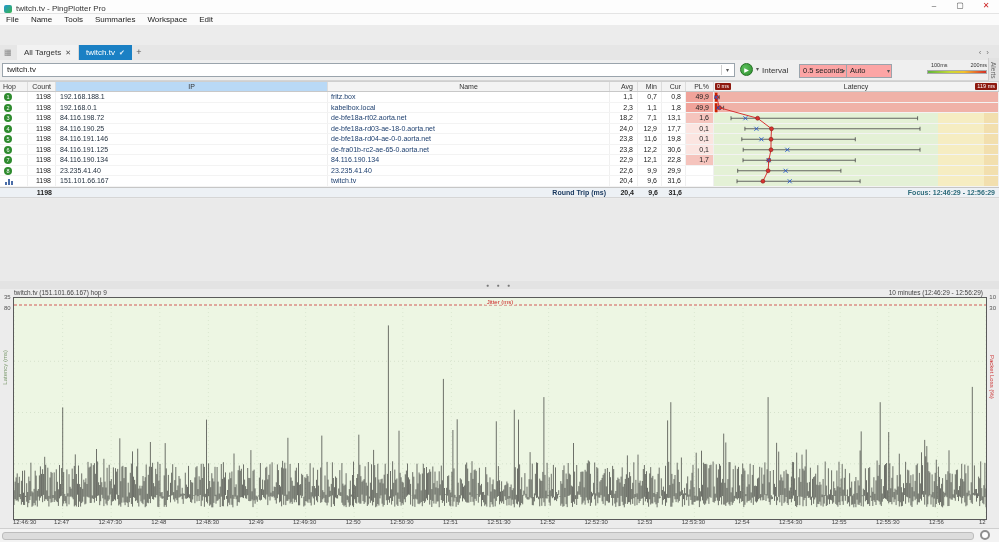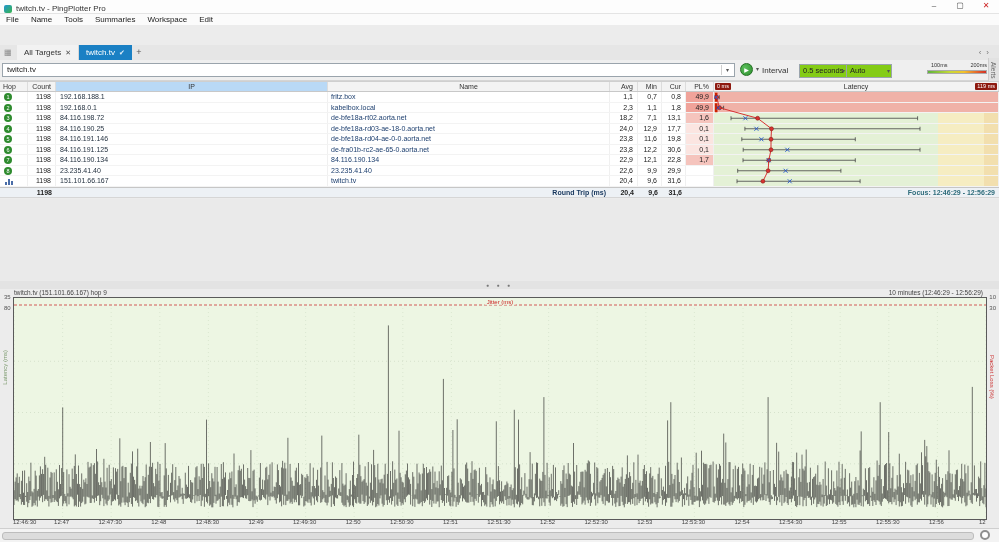--- a/index.html
+++ b/index.html
@@ -32,21 +32,21 @@
 
   
   .toolbar{position:absolute;top:60px;left:0;width:999px;height:21px;background:#efefef;border-bottom:1px solid #d5d5d5;box-sizing:border-box;font-size:8px;}
   .target-box{position:absolute;left:2px;top:3px;width:733px;height:14px;background:#fff;border:1px solid #9aa4ac;box-sizing:border-box;line-height:12px;padding-left:4px;font-size:8px;color:#222;}
   .target-arrow{position:absolute;right:1px;top:1px;width:11px;height:10px;text-align:center;font-size:6px;color:#555;border-left:1px solid #d0d0d0;line-height:10px;}
   .play-btn{position:absolute;left:740px;top:3px;width:13px;height:13px;border-radius:50%;background:radial-gradient(circle at 35% 35%,#5cc05c,#2e8f2e);border:1px solid #247024;color:#fff;font-size:6px;line-height:13px;text-align:center;box-sizing:border-box;}
   .play-dropdown{position:absolute;left:756px;top:5px;font-size:6px;color:#555;}
   .tb-label{position:absolute;top:0;height:21px;line-height:21px;color:#333;}
   .interval-label{left:762px;}
   .focus-label{left:852px;}
-  .tb-select{position:absolute;top:4px;height:14px;background:#84cc16;border:1px solid #9aa4ac;box-sizing:border-box;line-height:11px;font-size:7.5px;padding-left:3px;color:#222;}
+  .tb-select{position:absolute;top:4px;height:14px;background:#fca5a5;border:1px solid #9aa4ac;box-sizing:border-box;line-height:11px;font-size:7.5px;padding-left:3px;color:#222;}
   .interval-select{left:799px;width:48px;}
   .focus-select{left:846px;width:46px;}
   .sel-arrow{position:absolute;right:1px;top:1px;font-size:6px;color:#555;}
   .legend{position:absolute;left:927px;top:2px;width:60px;height:17px;}
   .legend .lab{position:absolute;top:0;font-size:5.5px;color:#333;}
   .legend .lab.l100{left:4px;}
   .legend .lab.l200{right:0px;}
   .legend .bar{position:absolute;left:0;top:8px;width:60px;height:4px;background:linear-gradient(to right,#5eb43c 0%,#c6d937 38%,#f3c22a 62%,#e2572c 88%,#d23227 100%);border:1px solid #aaa;box-sizing:border-box;}
   .alerts-strip{position:absolute;right:0;top:58px;width:11px;height:42px;background:#e2e2e2;border-left:1px solid #cdcdcd;box-sizing:border-box;}
   .alerts-strip span{position:absolute;left:1px;top:4px;writing-mode:vertical-rl;font-size:6.5px;color:#666;}

